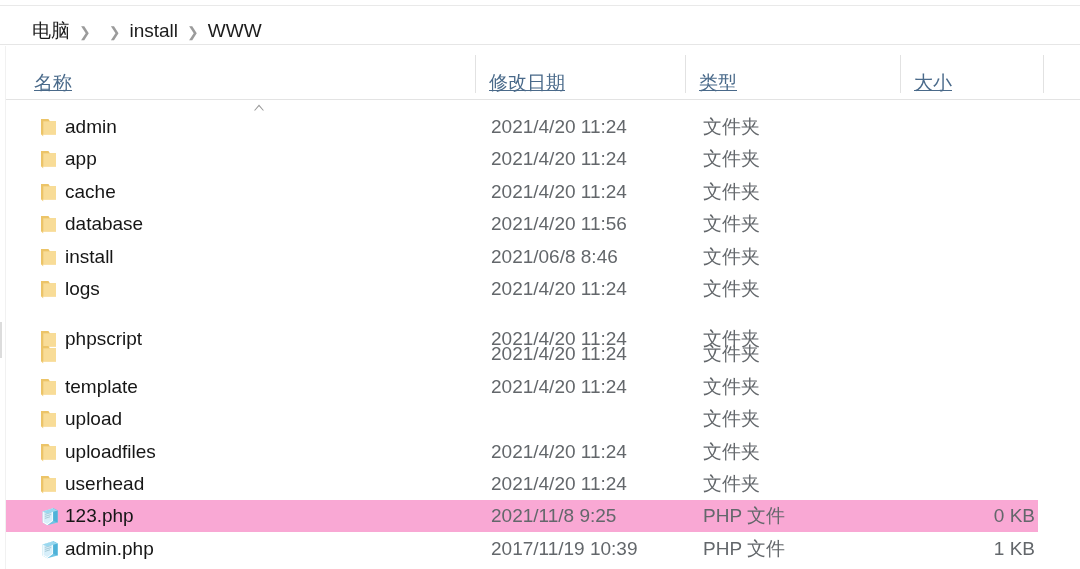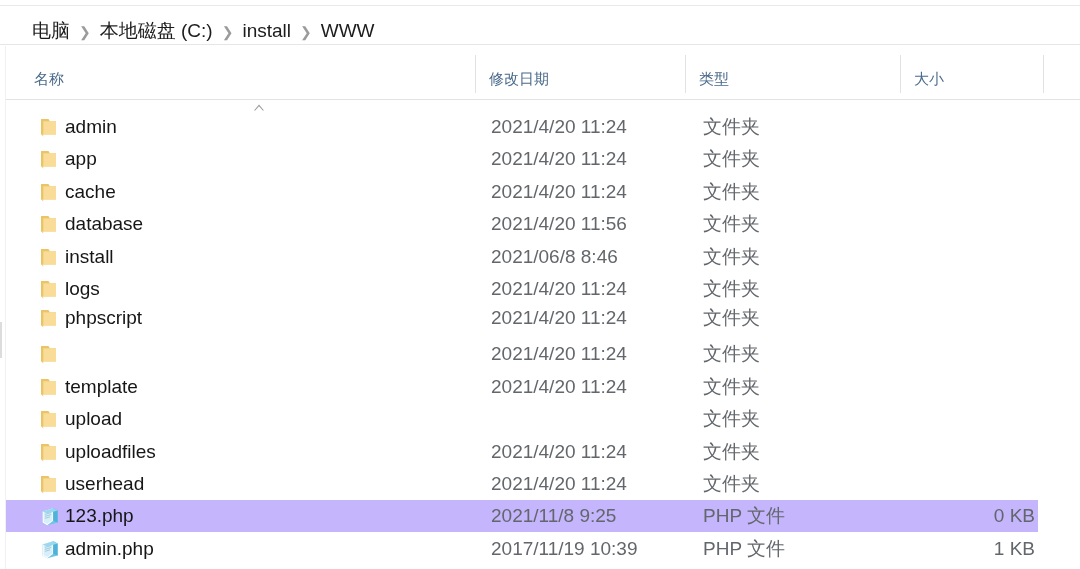--- a/index.html
+++ b/index.html
@@ -79,24 +79,25 @@
     background: #ffffff;
   }
   .colheader-bottom {
     position: absolute;
     left: 6px; top: 99px;
     width: 1074px; height: 1px;
     background: #e3e3e3;
   }
   .col-label {
     position: absolute;
-    font-size: 15px;
+    font-size: 19px;
     color: #4a6a8a;
     white-space: nowrap;
     top: 70px;
+    text-decoration: underline;
   }
   .col-divider {
     position: absolute;
     top: 55px;
     width: 1px;
     height: 38px;
     background: #e2e2e2;
   }
   .sort-caret {
     position: absolute;
@@ -113,21 +114,21 @@
     height: 469px;
   }
   .row {
     position: absolute;
     left: 0;
     width: 1032px;
     height: 32px;
     display: block;
   }
   .row.selected {
-    background: #c4b5fd;
+    background: #f9a8d4;
   }
   .cell {
     position: absolute;
     top: 0;
     height: 32px;
     line-height: 32px;
     white-space: nowrap;
     font-size: 19px;
   }
   .cell-name {
@@ -161,21 +162,20 @@
 </style>
 </head>
 <body>
 
 <div class="top-hairline"></div>
 
 <div class="addressbar">
   <div id="breadcrumb" style="display:flex;align-items:center;">
       <span class="crumb">电脑</span>
       <span class="crumb-sep">❯</span>
-      <span class="crumb">本地磁盘 (C:)</span>
       <span class="crumb-sep">❯</span>
       <span class="crumb">install</span>
       <span class="crumb-sep">❯</span>
       <span class="crumb">WWW</span>
     </div>
 </div>
 <div class="addressbar-underline"></div>
 
 <div class="left-rule"></div>
 <div class="left-scroll-nub"></div>
@@ -271,21 +271,21 @@
           <path d="M2 2 L9.2 2 L10.8 4.2 L17 4.2 L17 17.6 L4.2 17.6 L4.2 19.4 L2 17.2 Z" fill="#f3cf7d"></path>
           <path d="M4.2 4.2 L17 4.2 L17 17.6 L4.2 17.6 Z" fill="#f8dc97"></path>
           <path d="M2 2 L9.2 2 L10.8 4.2 L4.2 4.2 L4.2 17.6 L2 17.2 Z" fill="#ecc468"></path>
         </svg>
       </span>
       <span class="cell cell-name">logs</span>
       <span class="cell cell-date">2021/4/20 11:24</span>
       <span class="cell cell-type">文件夹</span>
       <span class="cell cell-size"></span>
     </div>
-    <div class="row" style="top: 202px;">
+    <div class="row" style="top: 223px;">
       <span class="icon-wrap">
         <svg width="22" height="21" viewBox="0 0 22 21">
           <path d="M2 2 L9.2 2 L10.8 4.2 L17 4.2 L17 17.6 L4.2 17.6 L4.2 19.4 L2 17.2 Z" fill="#f3cf7d"></path>
           <path d="M4.2 4.2 L17 4.2 L17 17.6 L4.2 17.6 Z" fill="#f8dc97"></path>
           <path d="M2 2 L9.2 2 L10.8 4.2 L4.2 4.2 L4.2 17.6 L2 17.2 Z" fill="#ecc468"></path>
         </svg>
       </span>
       <span class="cell cell-name">phpscript</span>
       <span class="cell cell-date">2021/4/20 11:24</span>
       <span class="cell cell-type">文件夹</span>

